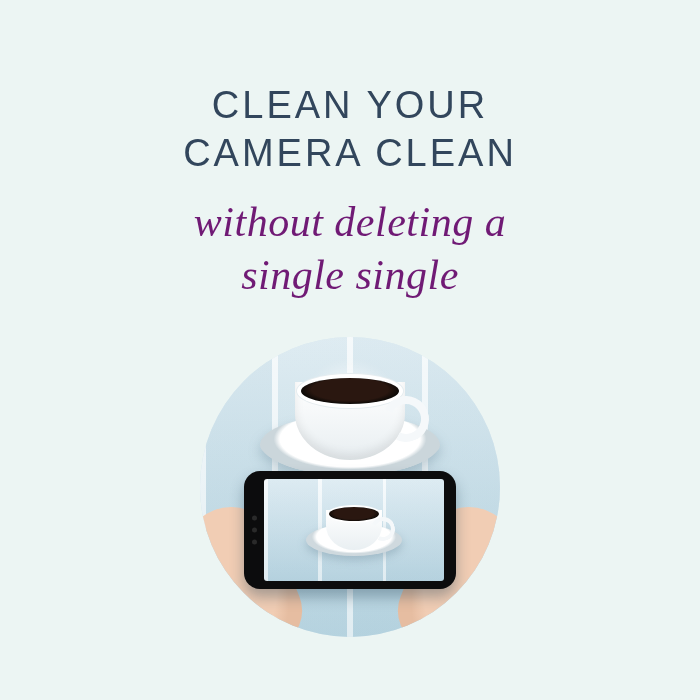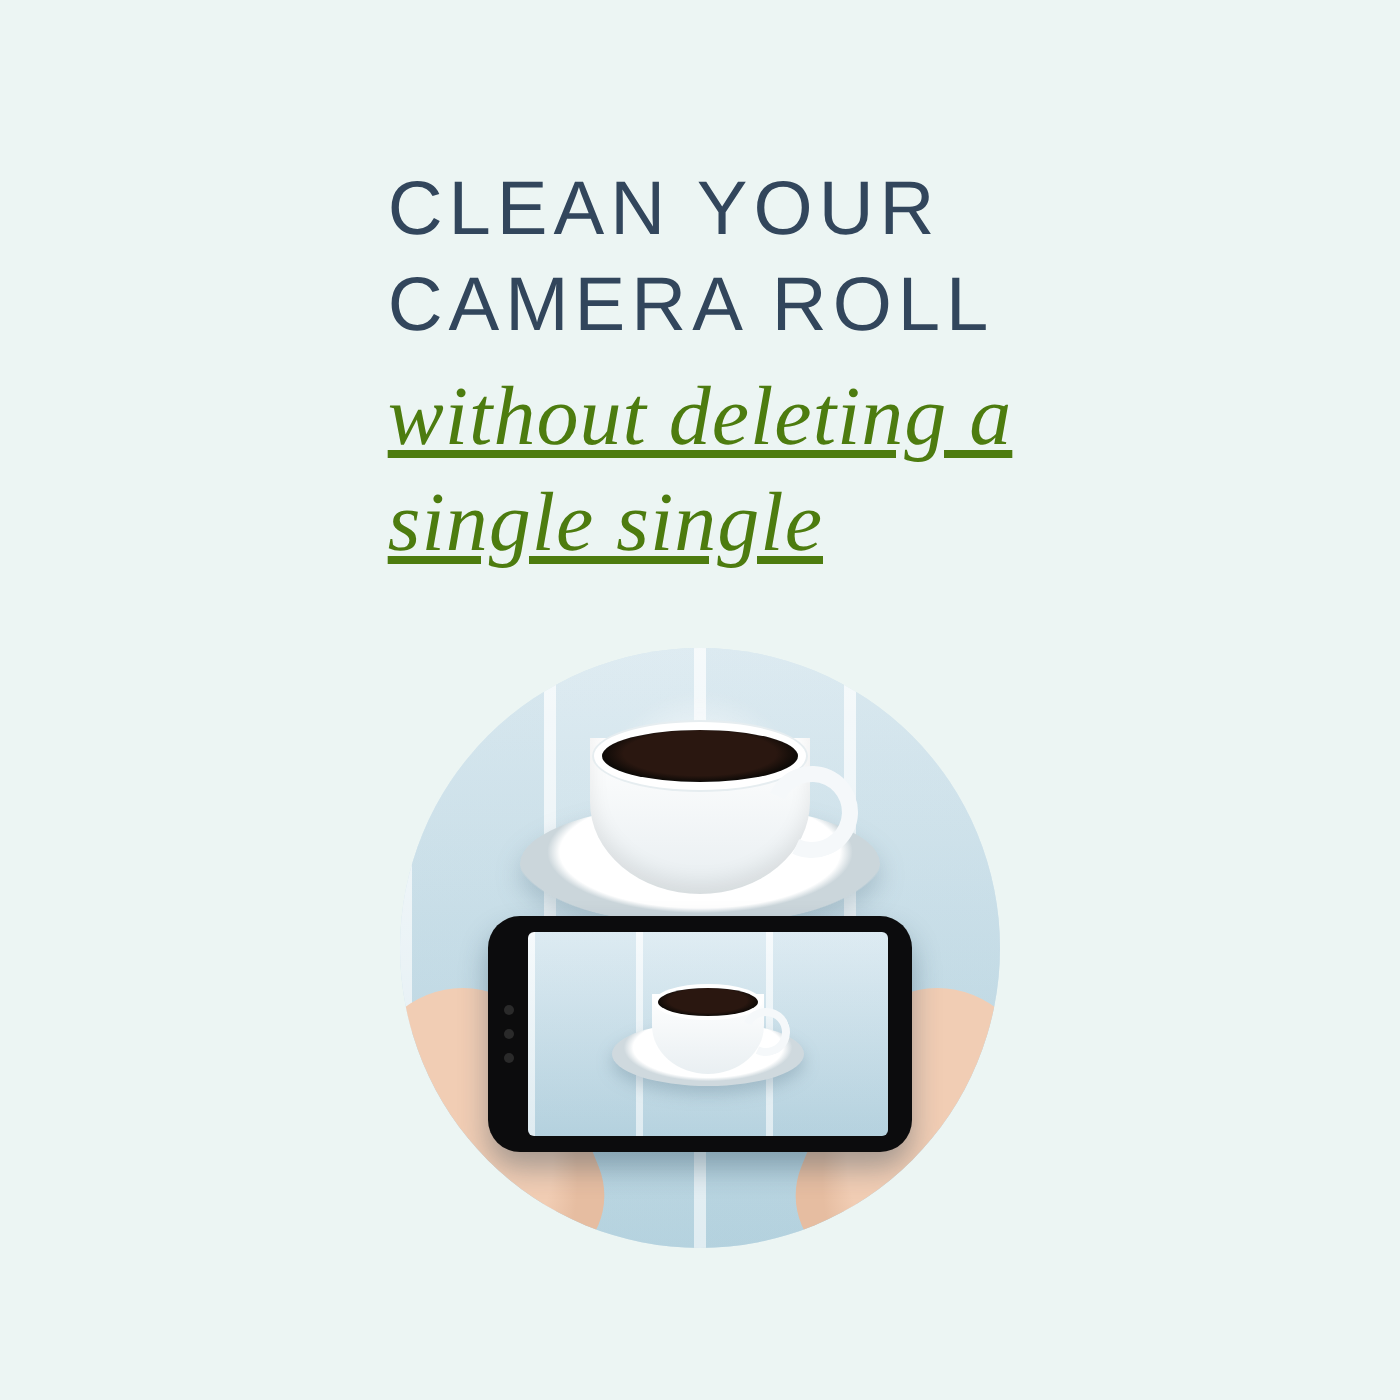--- a/index.html
+++ b/index.html
@@ -11,39 +11,38 @@
   }
   body {
     background: #ecf5f3;
     font-family: Georgia, 'Times New Roman', serif;
     display: flex;
     flex-direction: column;
     align-items: center;
   }
   .headline {
     margin-top: 82px;
-    text-align: left;
+    text-align: center;
     line-height: 1.25;
   }
   .line1 {
     font-family: -apple-system, BlinkMacSystemFont, 'Segoe UI', Arial, sans-serif;
     font-weight: 400;
     letter-spacing: 3px;
     font-size: 38px;
     color: #32465c;
   }
   .line2 {
-    margin-top: 6px;
+    margin-top: 19px;
     font-family: Georgia, 'Times New Roman', serif;
     font-style: italic;
     font-weight: 400;
     font-size: 42px;
-    color: #4d7c0f;
+    color: #701a75;
     letter-spacing: 0.5px;
-    text-decoration: underline;
   }
   .photo-wrap {
     margin-top: 36px;
     width: 300px;
     height: 300px;
     border-radius: 50%;
     overflow: hidden;
     position: relative;
     background: #d8e8ee;
   }
@@ -202,21 +201,21 @@
     border-radius: 50%;
     transform: rotate(-20deg);
   }
 </style>
 </head>
 <body>
 
 <div class="headline">
   <div class="line1">
     <span>CLEAN YOUR</span><br>
-    <span>CAMERA ROLL</span>
+    <span>CAMERA CLEAN</span>
   </div>
   <div class="line2">
     <span>without deleting a</span><br>
     <span>single single</span>
   </div>
 </div>
 
 <div class="photo-wrap" aria-label="Hands holding a smartphone photographing a white coffee cup on a light blue wooden table; the same cup appears on the phone screen.">
   <div class="table"></div>
   <div class="steam"></div>

